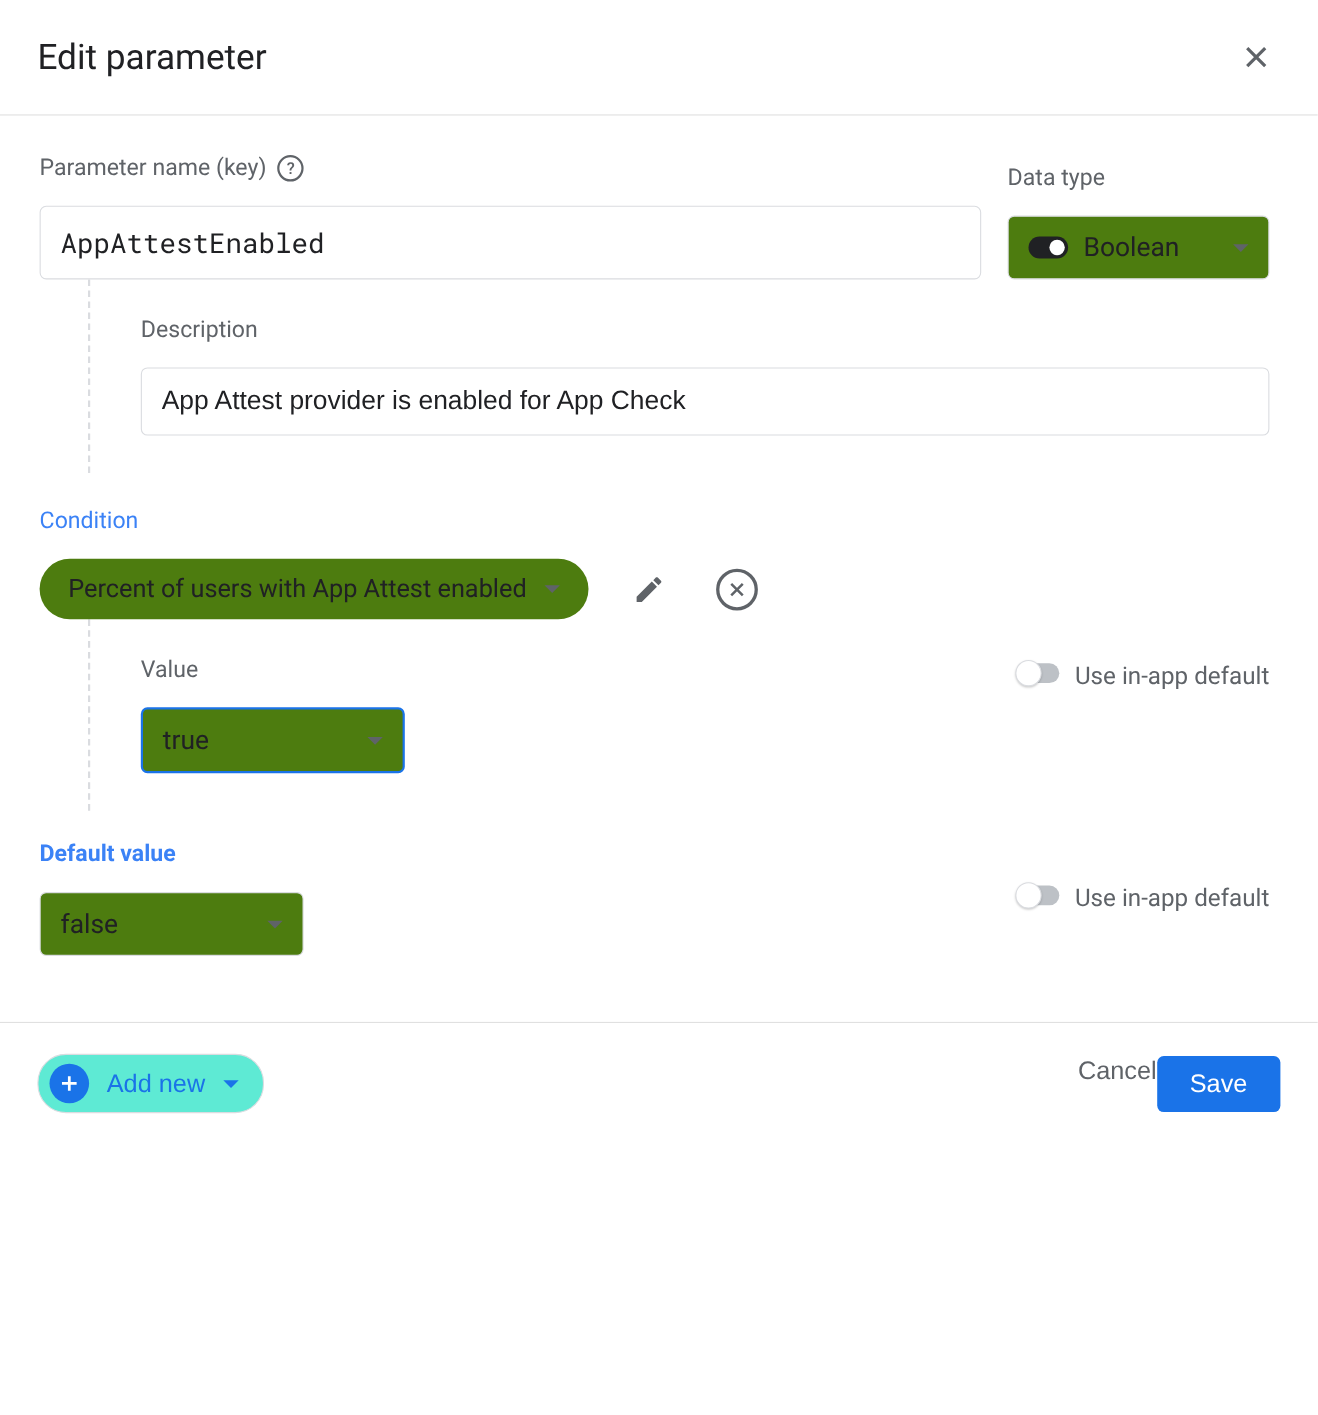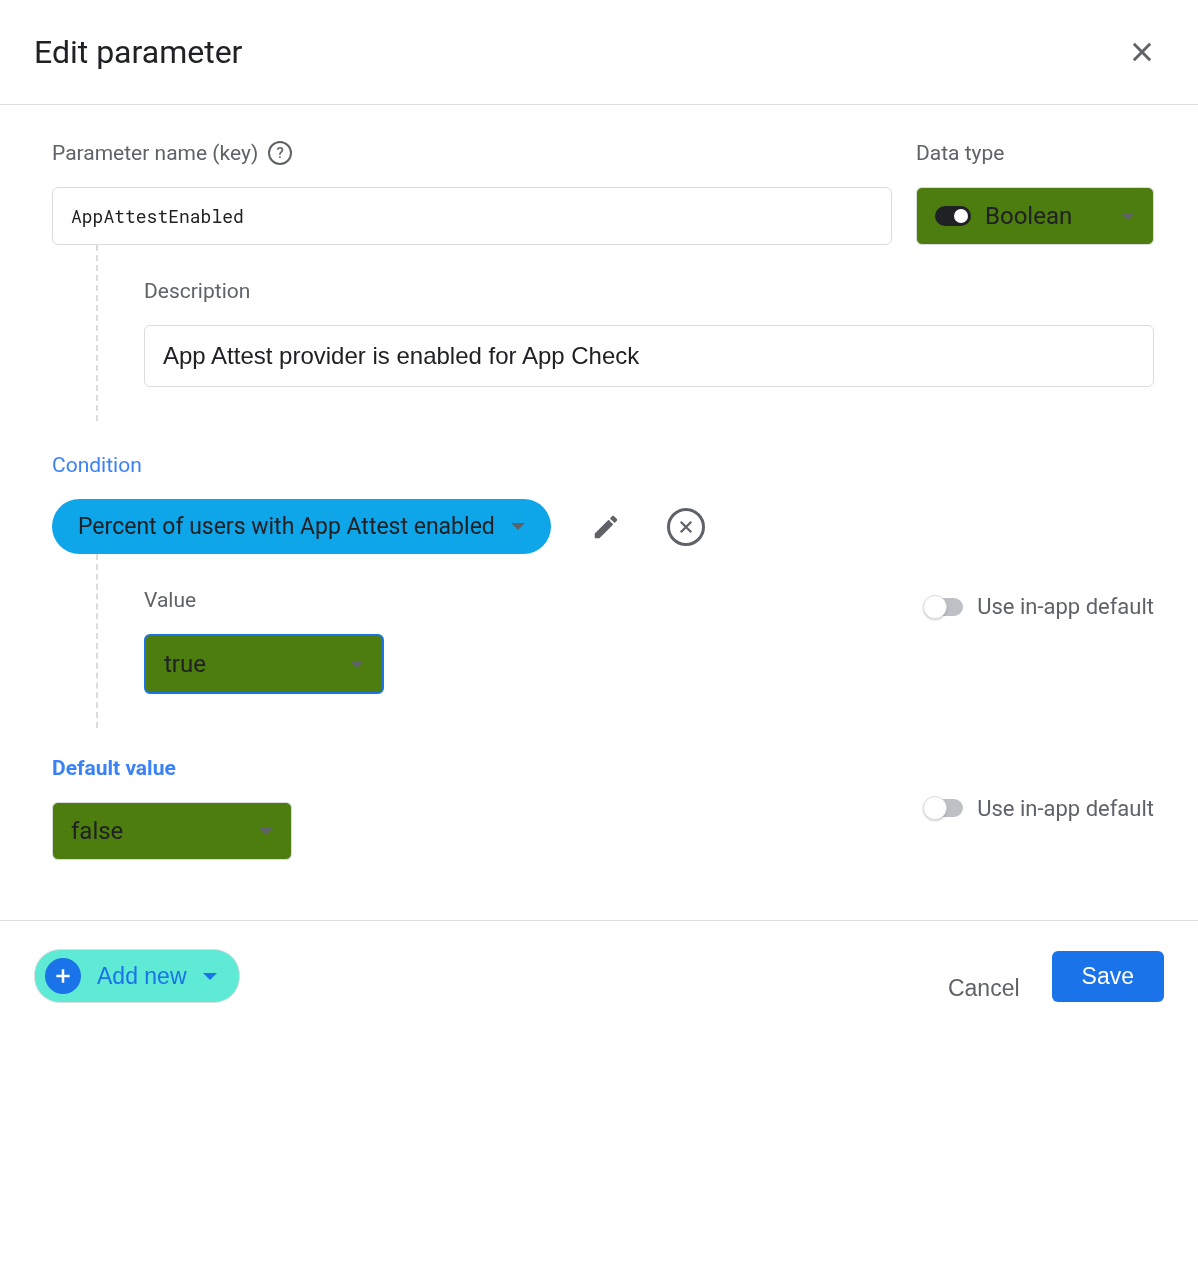--- a/index.html
+++ b/index.html
@@ -39,21 +39,20 @@
       justify-content: center;
     }
     .close-btn svg {
       width: 28px;
       height: 28px;
       stroke: #5f6368;
       stroke-width: 2.5;
     }
     .body {
       padding: 36px 44px 60px 36px;
-      margin-left: 16px;
     }
     .row-top {
       display: flex;
       gap: 24px;
       align-items: flex-end;
     }
     .field-group {
       display: flex;
       flex-direction: column;
     }
@@ -80,21 +79,21 @@
       align-items: center;
       justify-content: center;
       font-size: 15px;
       color: #5f6368;
       font-weight: 500;
     }
     .input-text {
       border: 1px solid #dadce0;
       border-radius: 6px;
       padding: 16px 18px;
-      font-size: 18px;
+      font-size: 25px;
       font-family: 'Roboto Mono', monospace;
       color: #202124;
       width: 100%;
       background: #fff;
     }
     .select-box {
       border: 1px solid #dadce0;
       border-radius: 6px;
       padding: 14px 18px;
       display: flex;
@@ -159,21 +158,21 @@
       color: #3b82f6;
       margin-bottom: 22px;
       margin-top: 32px;
     }
     .cond-row {
       display: flex;
       align-items: center;
       gap: 34px;
     }
     .chip {
-      background: #0ea5e9;
+      background: #4d7c0f;
       border-radius: 28px;
       padding: 14px 26px;
       display: flex;
       align-items: center;
       gap: 16px;
       cursor: pointer;
     }
     .chip-text {
       font-size: 23px;
       color: #202124;
@@ -218,21 +217,21 @@
     }
     .value-select {
       width: 240px;
       padding: 14px 18px;
     }
     .value-select .select-label {
       font-size: 24px;
     }
     .switch-wrap {
       display: flex;
-      align-items: center;
+      align-items: flex-start;
       gap: 14px;
     }
     .switch {
       width: 38px;
       height: 18px;
       background: #bdc1c6;
       border-radius: 10px;
       position: relative;
       cursor: pointer;
     }
@@ -299,22 +298,21 @@
       color: #1a73e8;
       font-weight: 500;
     }
     .add-arrow {
       border-left: 7px solid transparent;
       border-right: 7px solid transparent;
       border-top: 7px solid #1a73e8;
     }
     .actions {
       display: flex;
-      align-items: flex-end;
-      gap: 32px;
+      align-items: flex-start;
     }
     .cancel-btn {
       background: none;
       border: none;
       font-size: 23px;
       color: #5f6368;
       cursor: pointer;
       font-weight: 500;
     }
     .save-btn {

